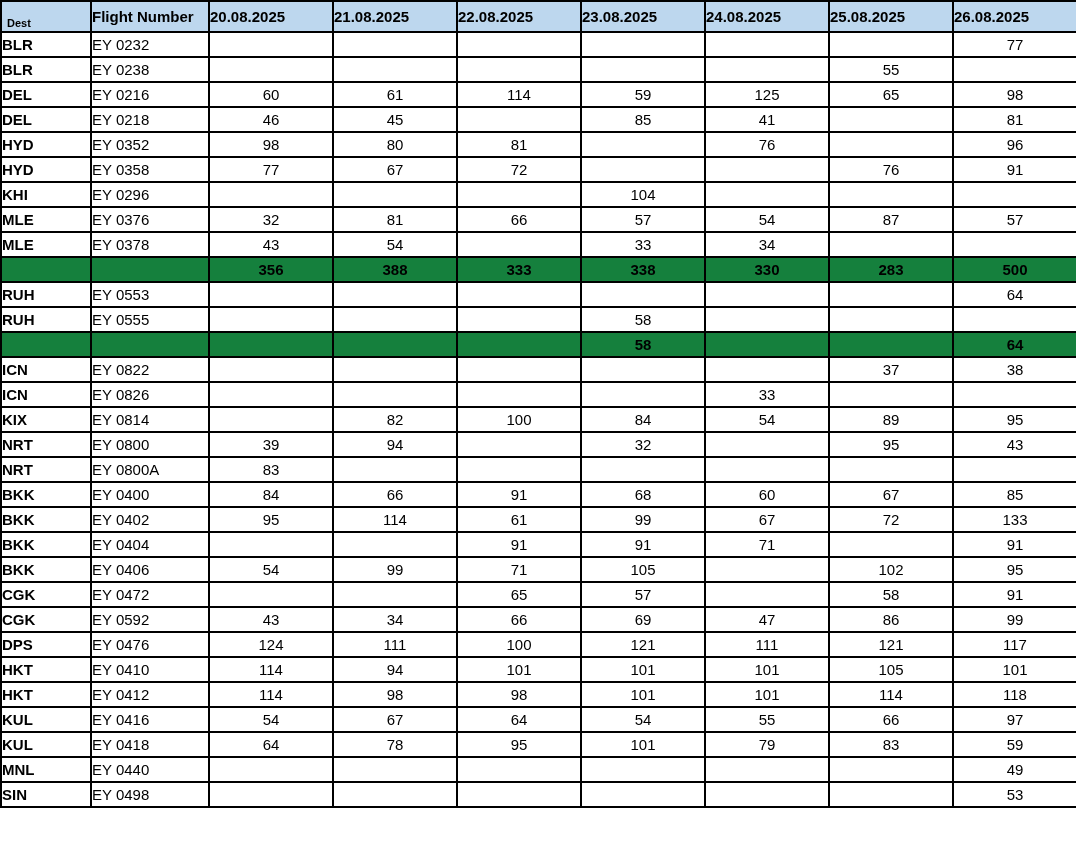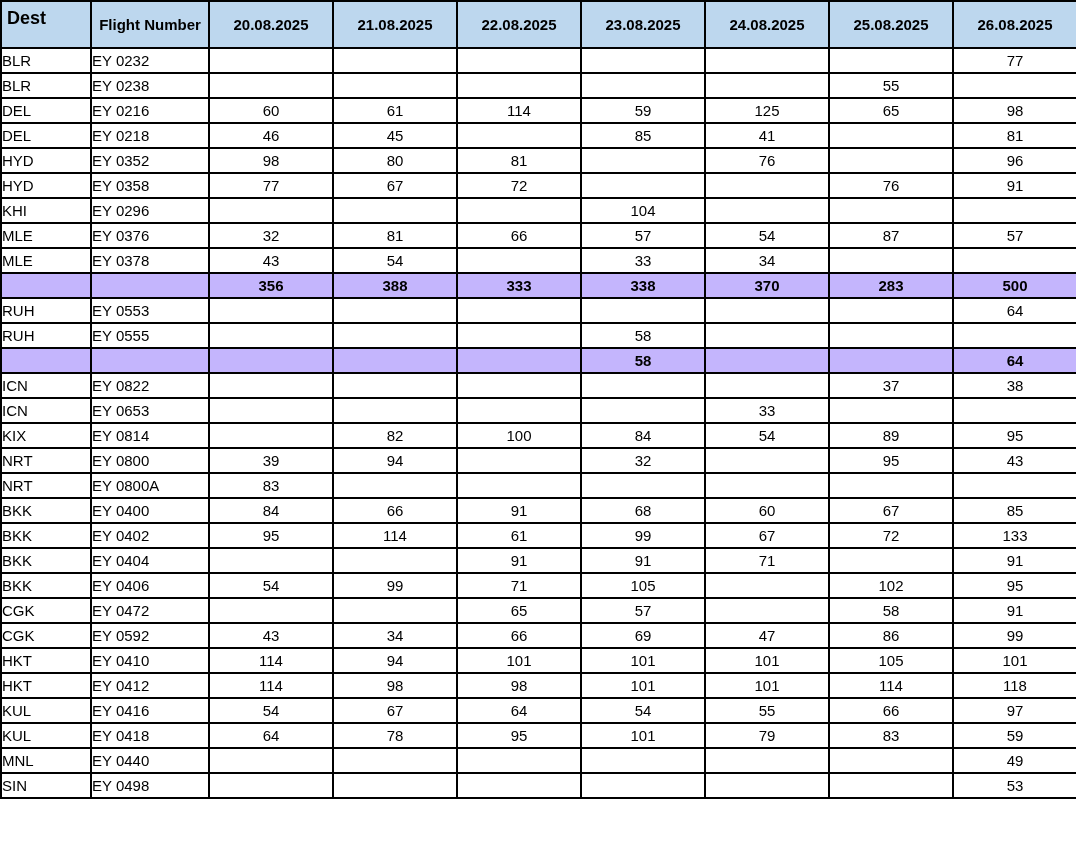--- a/index.html
+++ b/index.html
@@ -17,41 +17,41 @@
     font-size: 15px;
     color: #000000;
     overflow: hidden;
     white-space: nowrap;
     background: #ffffff;
   }
   table.grid thead th {
     background: #BDD7EE;
     font-weight: bold;
     height: 27px;
-    text-align: center;
+    text-align: left;
     font-size: 15px;
   }
   table.grid thead th.dest-h {
     text-align: left;
     padding-left: 5px;
     vertical-align: bottom;
-    font-size: 18px;
-    padding-bottom: 18px;
+    font-size: 11px;
+    padding-bottom: 2px;
   }
   td.dest {
-    font-weight: normal;
+    font-weight: bold;
     text-align: left;
     padding-left: 4px;
   }
   td.flight { text-align: left; }
   td.num { text-align: center; }
   td.fill-g { background: #92D050; }
   td.fill-y { background: #FFFF00; margin-left: 20px; }
   tr.subtotal td {
-    background: #c4b5fd;
+    background: #15803d;
     font-weight: bold;
     text-align: center;
   }
 </style>
 </head>
 <body>
 
 <div id="sheet">
   <table class="grid">
     <colgroup>
@@ -178,21 +178,21 @@
           <td class="num"></td>
           <td class="num"></td>
         </tr>
         <tr class="subtotal">
           <td class="dest"></td>
           <td class="flight"></td>
           <td class="num">356</td>
           <td class="num">388</td>
           <td class="num">333</td>
           <td class="num">338</td>
-          <td class="num">370</td>
+          <td class="num">330</td>
           <td class="num">283</td>
           <td class="num">500</td>
         </tr>
         <tr>
           <td class="dest">RUH</td>
           <td class="flight">EY 0553</td>
           <td class="num"></td>
           <td class="num"></td>
           <td class="num"></td>
           <td class="num"></td>
@@ -228,21 +228,21 @@
           <td class="num"></td>
           <td class="num"></td>
           <td class="num"></td>
           <td class="num"></td>
           <td class="num"></td>
           <td class="num fill-y">37</td>
           <td class="num fill-y">38</td>
         </tr>
         <tr>
           <td class="dest">ICN</td>
-          <td class="flight">EY 0653</td>
+          <td class="flight">EY 0826</td>
           <td class="num"></td>
           <td class="num"></td>
           <td class="num"></td>
           <td class="num"></td>
           <td class="num fill-y">33</td>
           <td class="num"></td>
           <td class="num"></td>
         </tr>
         <tr>
           <td class="dest">KIX</td>
@@ -337,20 +337,31 @@
           <td class="flight">EY 0592</td>
           <td class="num fill-y">43</td>
           <td class="num fill-y">34</td>
           <td class="num fill-g">66</td>
           <td class="num fill-g">69</td>
           <td class="num fill-y">47</td>
           <td class="num fill-g">86</td>
           <td class="num fill-g">99</td>
         </tr>
         <tr>
+          <td class="dest">DPS</td>
+          <td class="flight">EY 0476</td>
+          <td class="num fill-g">124</td>
+          <td class="num fill-g">111</td>
+          <td class="num fill-g">100</td>
+          <td class="num fill-g">121</td>
+          <td class="num fill-g">111</td>
+          <td class="num fill-g">121</td>
+          <td class="num fill-g">117</td>
+        </tr>
+        <tr>
           <td class="dest">HKT</td>
           <td class="flight">EY 0410</td>
           <td class="num fill-g">114</td>
           <td class="num fill-g">94</td>
           <td class="num fill-g">101</td>
           <td class="num fill-g">101</td>
           <td class="num fill-g">101</td>
           <td class="num fill-g">105</td>
           <td class="num fill-g">101</td>
         </tr>

